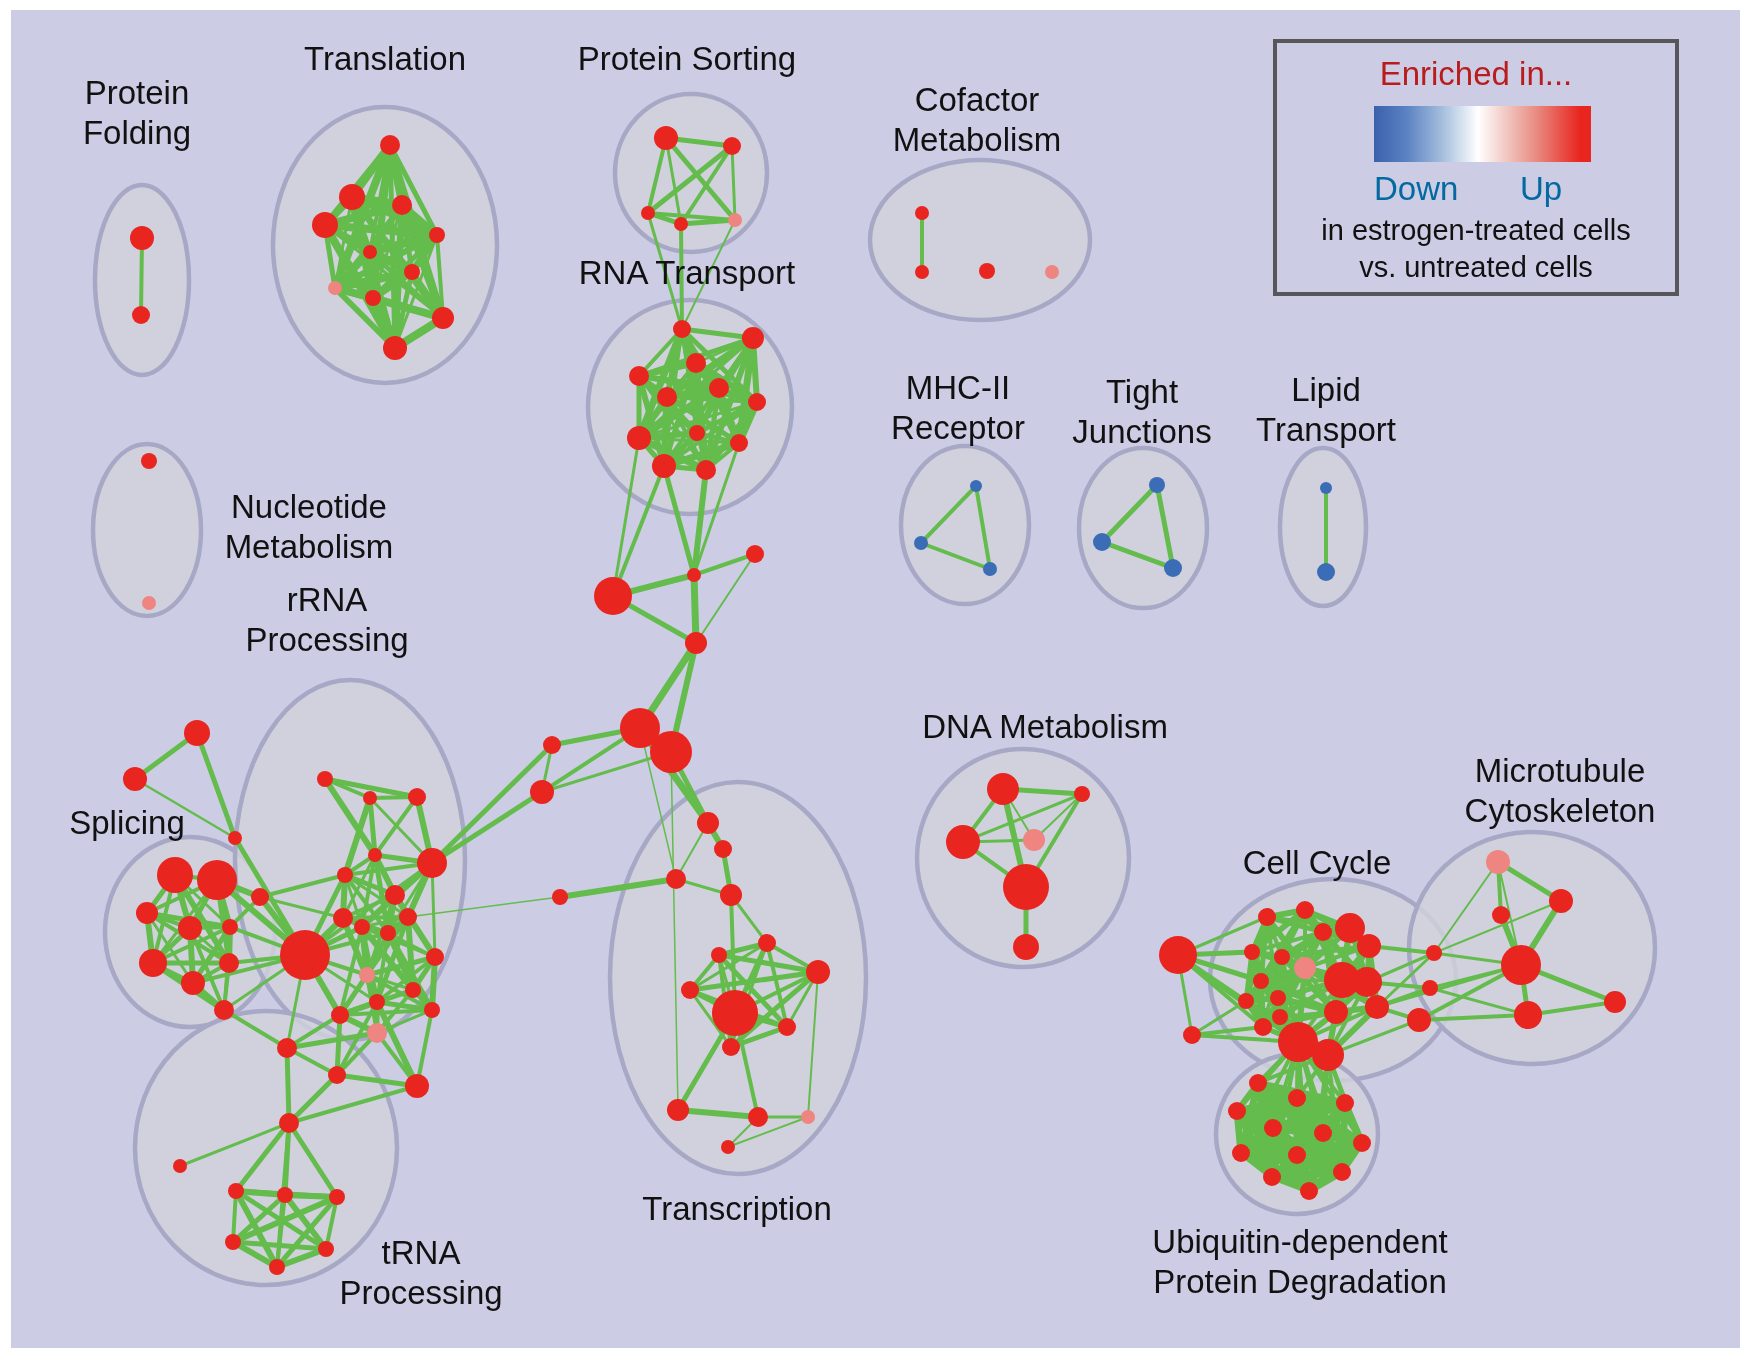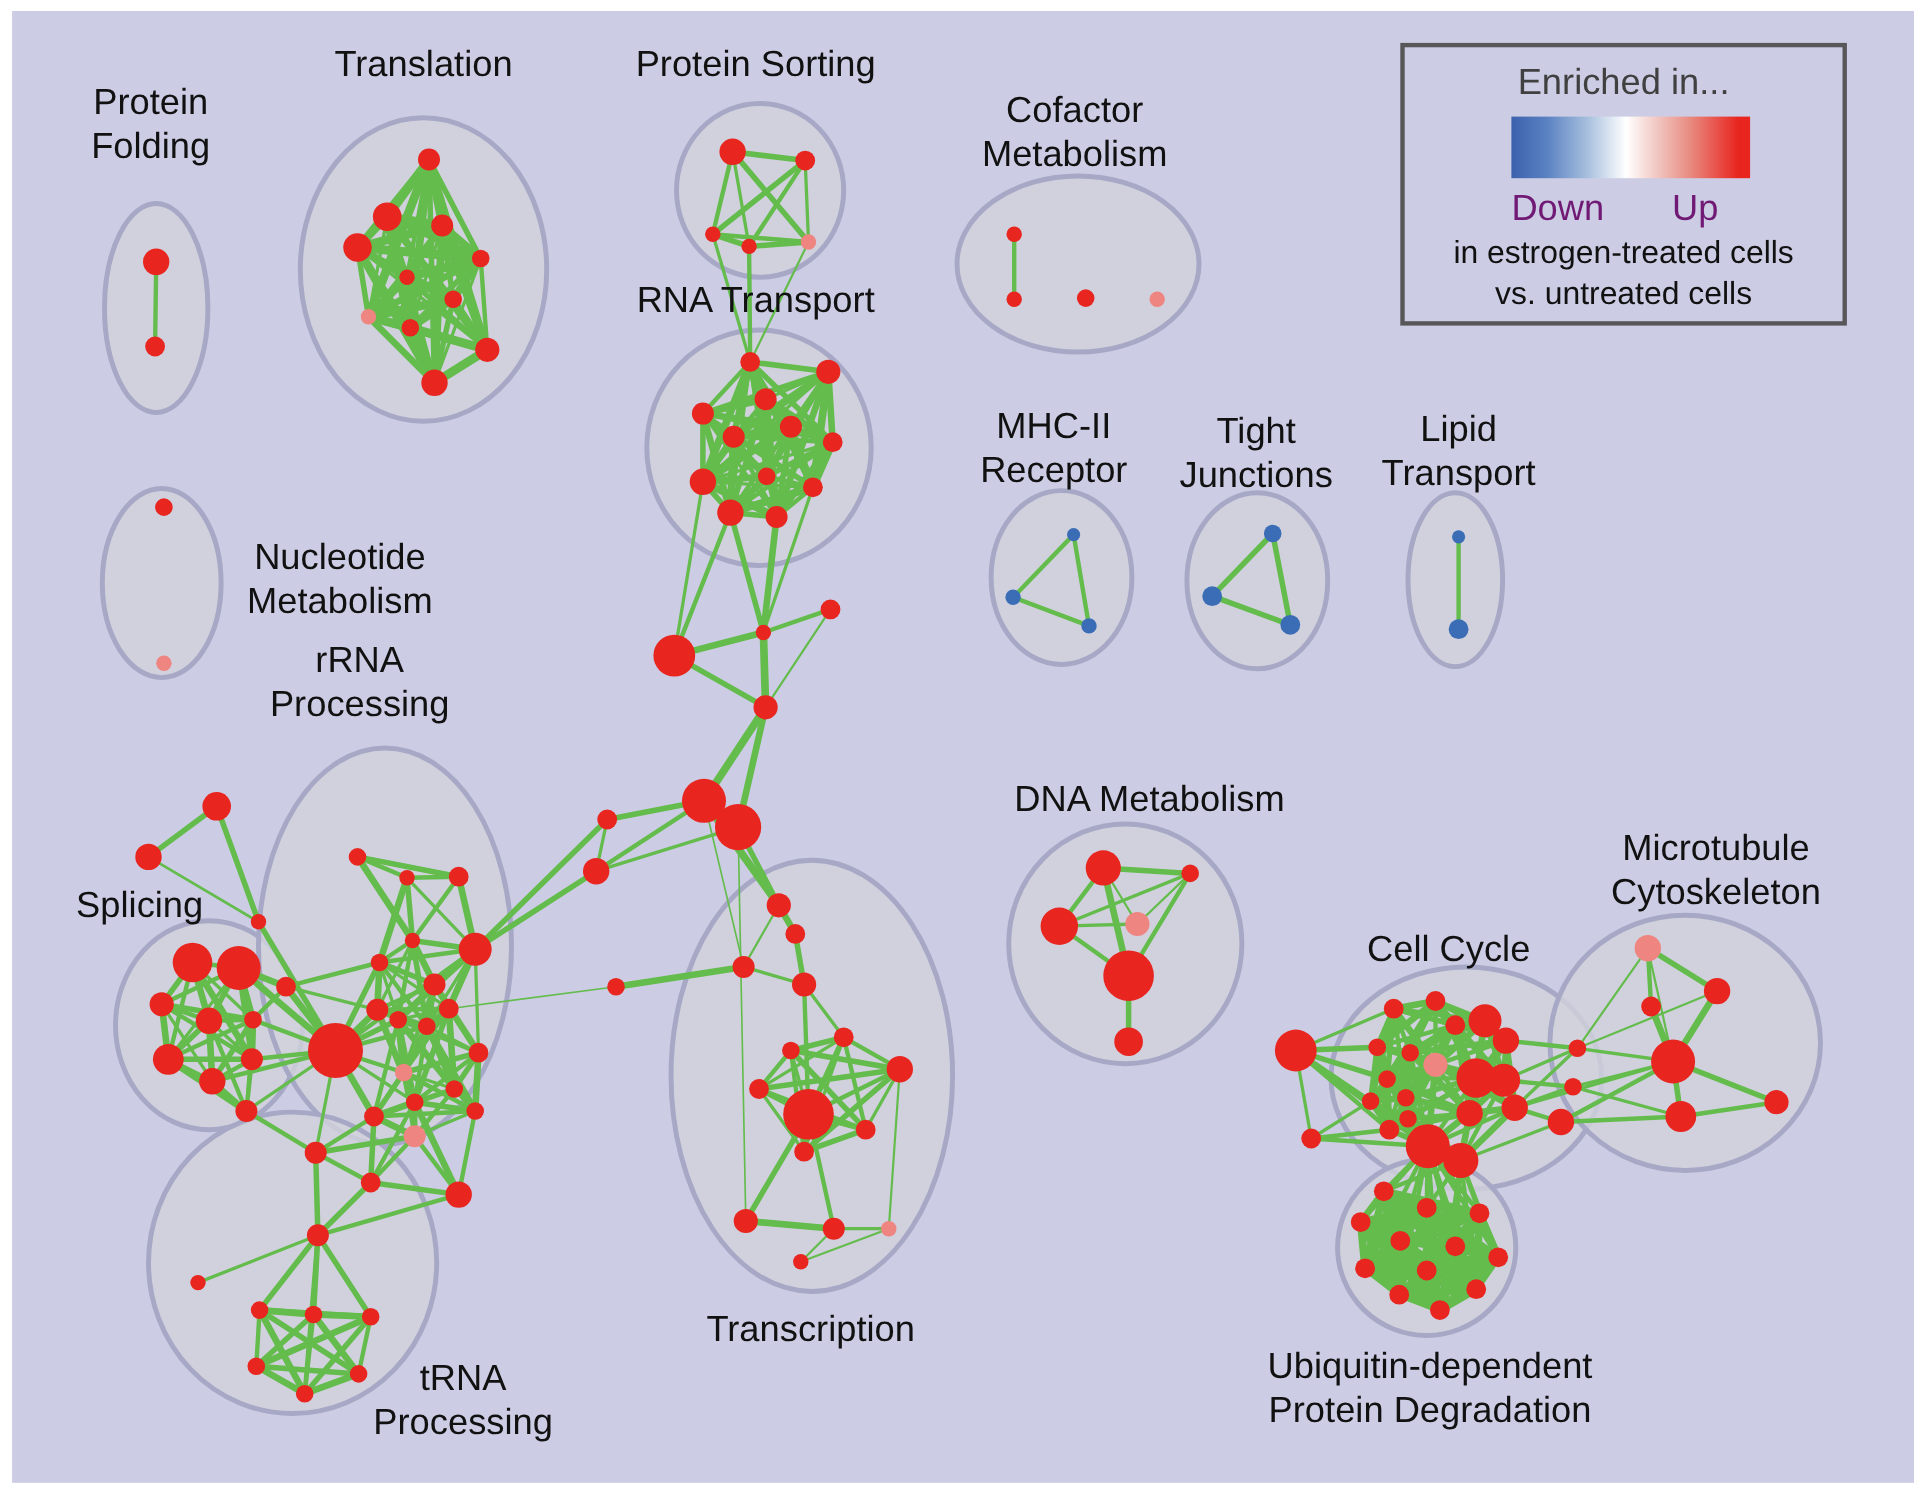--- a/index.html
+++ b/index.html
@@ -1,21 +1,21 @@
 <!DOCTYPE html>
 <html><head>
 <meta charset="utf-8">
 <style>
   html,body{margin:0;padding:0;background:#ffffff;}
   #stage{position:relative;width:1750px;height:1360px;font-family:"Liberation Sans",sans-serif;}
   #graph{position:absolute;left:0;top:0;}
   .legend{position:absolute;box-sizing:border-box;background:transparent;}
-  .legend .title{text-align:center;font-size:33px;color:#404040;}
+  .legend .title{text-align:center;font-size:33px;color:#b91c1c;}
   .legend .bar{position:absolute;}
-  .legend .downup{position:absolute;font-size:33px;color:#701a75;text-align:right;}
+  .legend .downup{position:absolute;font-size:33px;color:#0369a1;text-align:right;}
   .legend .cap{position:absolute;width:100%;text-align:center;font-size:29px;color:#111;}
 </style>
 </head>
 <body>
 <div id="stage">
   <svg id="graph" width="1750" height="1360" viewBox="0 0 1750 1360">
       <rect x="11" y="10" width="1729" height="1338" fill="#cccde4"></rect>
       <g>
         <ellipse cx="142" cy="280" rx="47" ry="95" fill="#d2d2dc" fill-opacity="0.8" stroke="#a6a8c5" stroke-width="4.5"></ellipse>
         <ellipse cx="385" cy="245" rx="112" ry="138" fill="#d2d2dc" fill-opacity="0.8" stroke="#a6a8c5" stroke-width="4.5"></ellipse>

